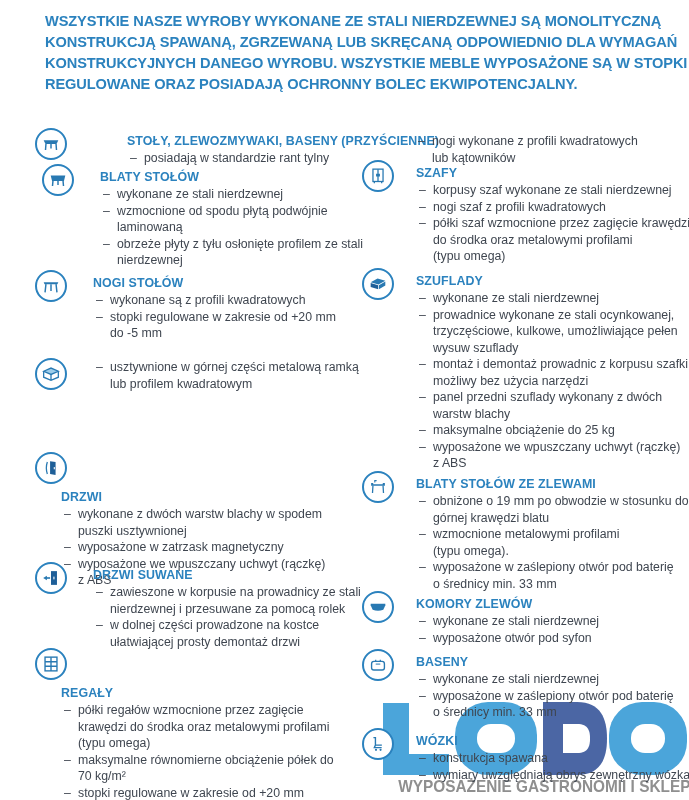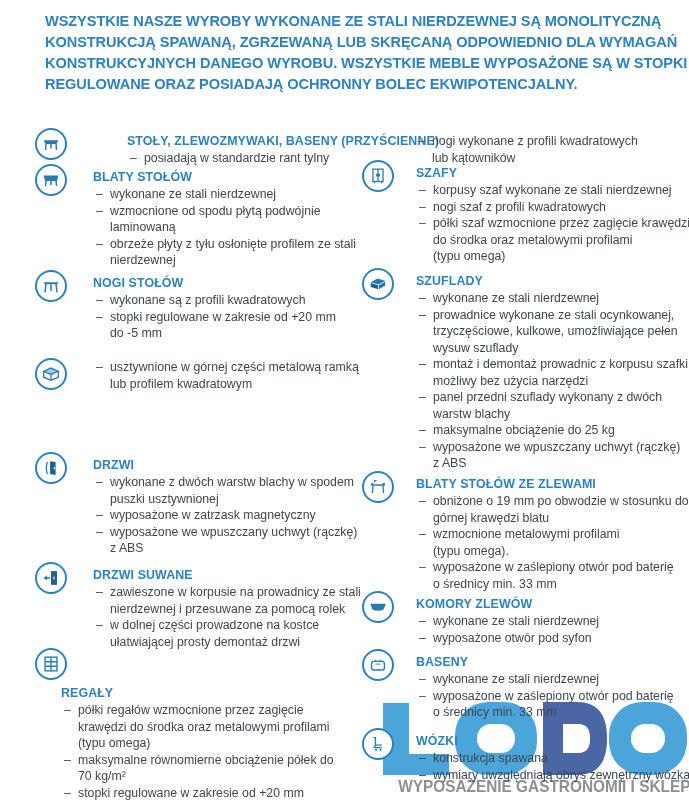--- a/index.html
+++ b/index.html
@@ -70,21 +70,21 @@
   <div class="txt">
     <h3 class="title">STOŁY, ZLEWOZMYWAKI, BASENY (PRZYŚCIENNE)</h3>
     <ul class="bullets">
       <li class="b">
           <span class="p">posiadają w standardzie rant tylny</span>
         </li>
     </ul>
   </div>
 </section>
 
-<section class="item" style="left:35px;top:164px;">
+<section class="item" style="left:42px;top:164px;">
   <span class="badge">
     <svg width="22" height="22" viewBox="0 0 24 24" fill="none" stroke="#2879b2" stroke-width="1.6">
       <path d="M4,7 L20,7 L18.5,13 L5.5,13 Z" fill="#2879b2" stroke="none"></path>
       <path d="M6.5,13 L6,18.5 M17.5,13 L18,18.5 M12,13 L12,17.5"></path>
     </svg>
   </span>
   <div class="txt">
     <h3 class="title">BLATY STOŁÓW</h3>
     <ul class="bullets">
       <li class="b">
@@ -133,21 +133,21 @@
   <div class="txt">
     <ul class="bullets">
       <li class="b">
           <span class="p">usztywnione w górnej części  metalową ramką
 lub profilem kwadratowym</span>
         </li>
     </ul>
   </div>
 </section>
 
-<section class="item" style="left:35px;top:452px;">
+<section class="item" style="left:35px;top:452px;flex-direction:column;">
   <span class="badge">
     <svg width="22" height="22" viewBox="0 0 24 24" fill="none" stroke="#2879b2" stroke-width="1.4">
       <path d="M8,5.5 C6.5,10 6.5,14 8,18.5"></path>
       <path d="M11,4.5 L17,5.5 L17,19.5 L11,18.5 Z" fill="#1e5f98" stroke="none"></path>
       <rect x="15" y="11" width="1.2" height="2.4" fill="#ffffff" stroke="none"></rect>
     </svg>
   </span>
   <div class="txt">
     <h3 class="title">DRZWI</h3>
     <ul class="bullets">

